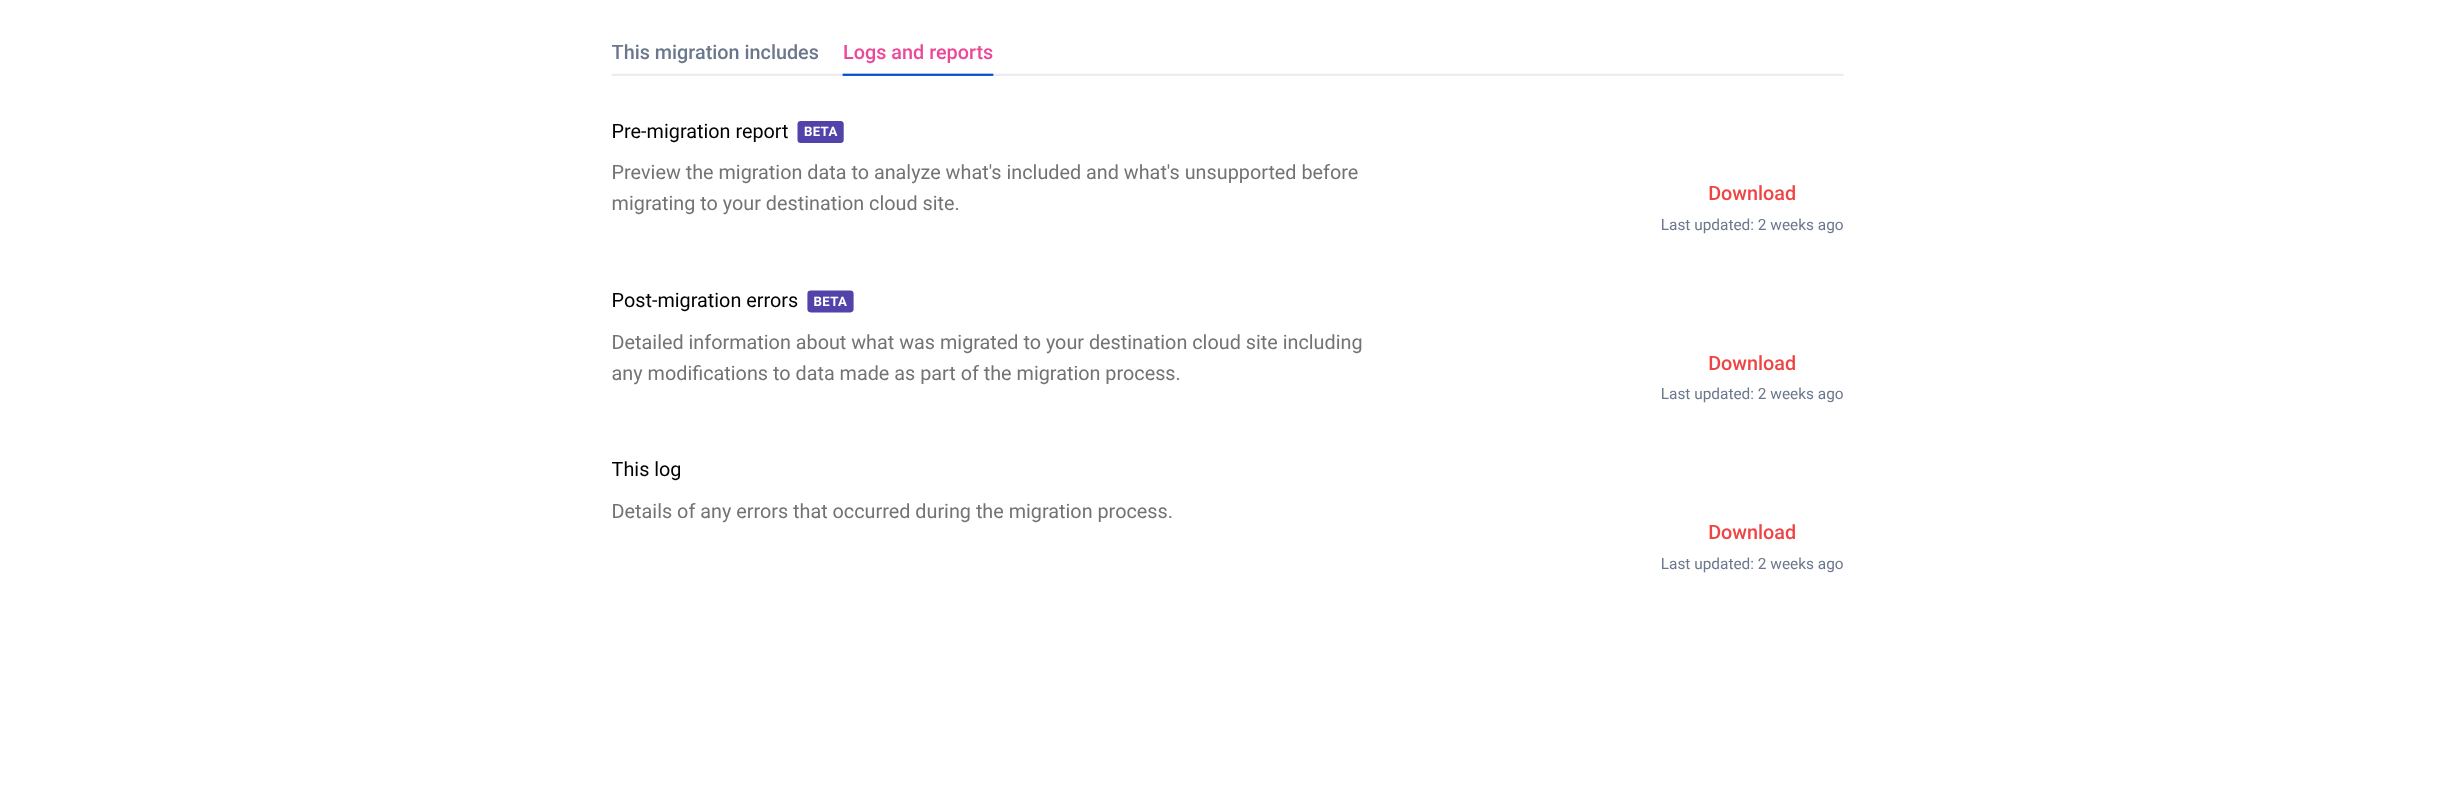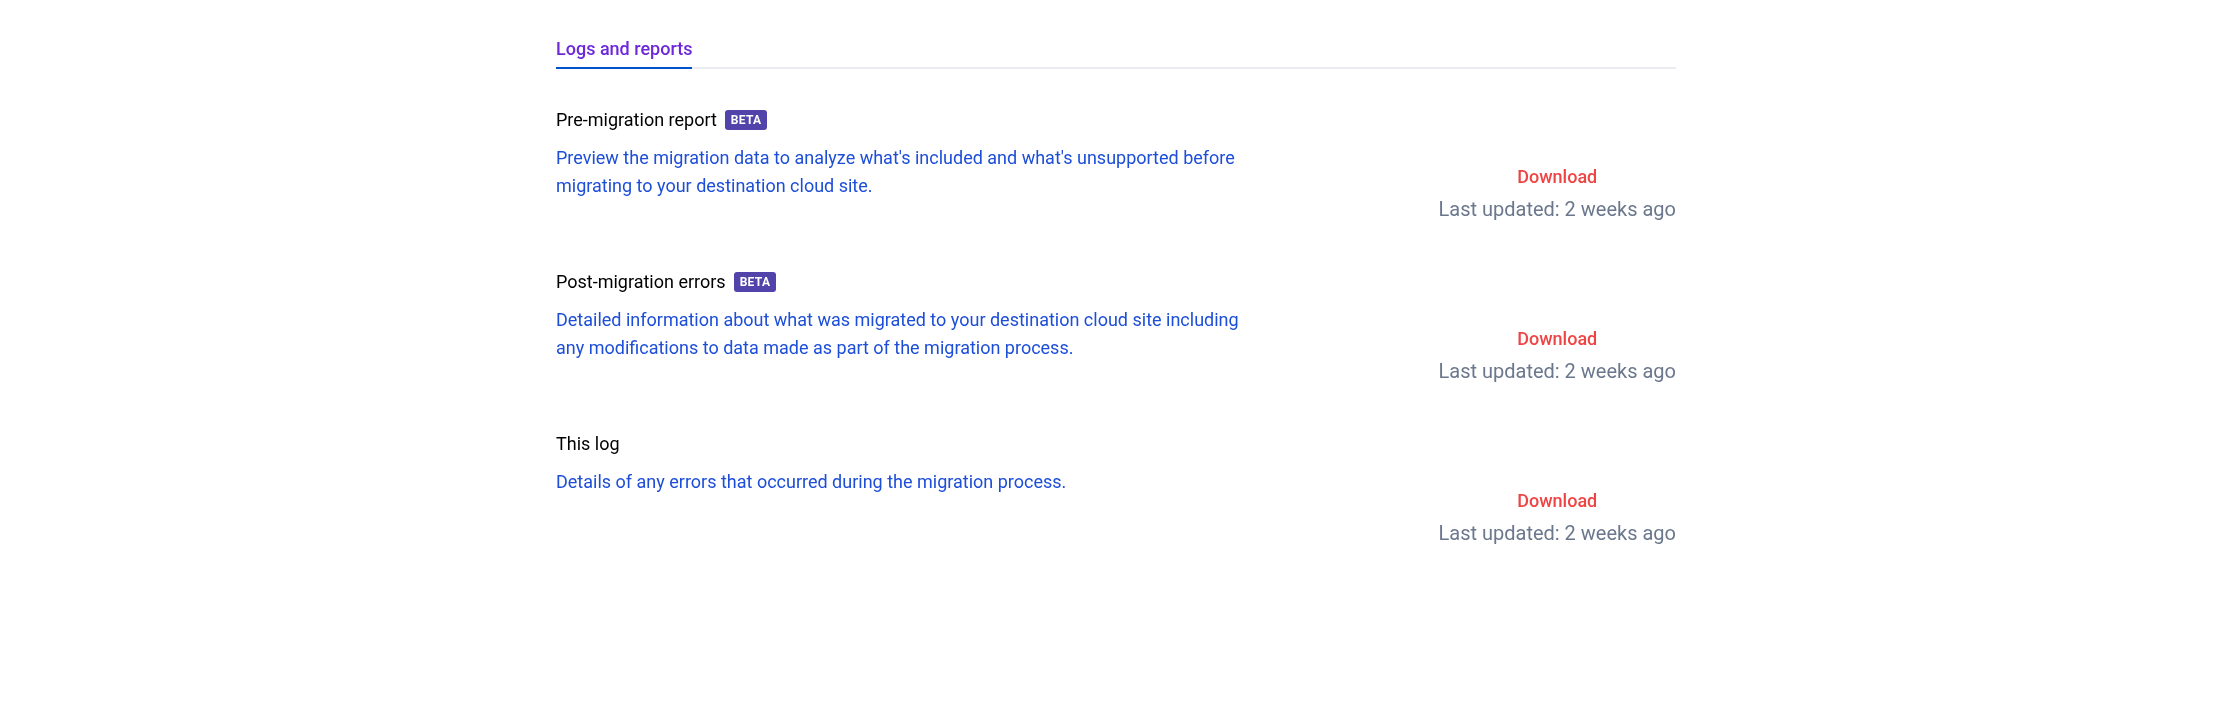--- a/index.html
+++ b/index.html
@@ -32,21 +32,21 @@
       margin-right: 22px;
       font-size: 18px;
       font-weight: 500;
       color: #6B778C;
       cursor: pointer;
       position: relative;
       margin-bottom: -2px;
     }
     
     .tab.active {
-      color: #6d28d9;
+      color: #ec4899;
     }
     
     .tab.active::after {
       content: "";
       position: absolute;
       bottom: 0;
       left: 0;
       right: 0;
       height: 2px;
       background: #0052CC;
@@ -85,50 +85,51 @@
       padding: 3px 6px;
       border-radius: 3px;
       letter-spacing: 0.3px;
       text-transform: uppercase;
       text-align: center;
     }
     
     .report-description {
       font-size: 18px;
       line-height: 1.55;
-      color: #1d4ed8;
+      color: #737373;
     }
     
     .report-right {
       text-align: center;
       padding-top: 18px;
       flex-shrink: 0;
     }
     
     .download-link {
       color: #ef4444;
       font-size: 18px;
       font-weight: 500;
       cursor: pointer;
       display: block;
       margin-bottom: 10px;
       margin-top: 39px;
     }
     
     .last-updated {
       color: #6B778C;
-      font-size: 20px;
+      font-size: 14px;
     }
   </style>
 </head>
 <body>
 
 <div class="container">
 
   <div class="tabs">
+    <div class="tab">This migration includes</div>
     <div class="tab active">Logs and reports</div>
   </div>
 
   <div class="report-item">
     <div class="report-left">
       <div class="report-title-row">
         <span class="report-title">Pre-migration report</span>
         <span class="beta-badge">BETA</span>
       </div>
       <div class="report-description">Preview the migration data to analyze what's included and what's unsupported before migrating to your destination cloud site.</div>

